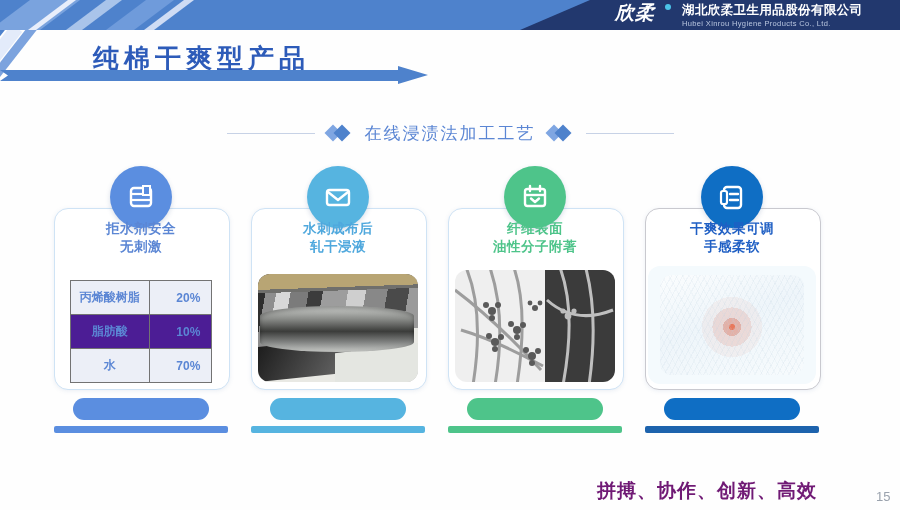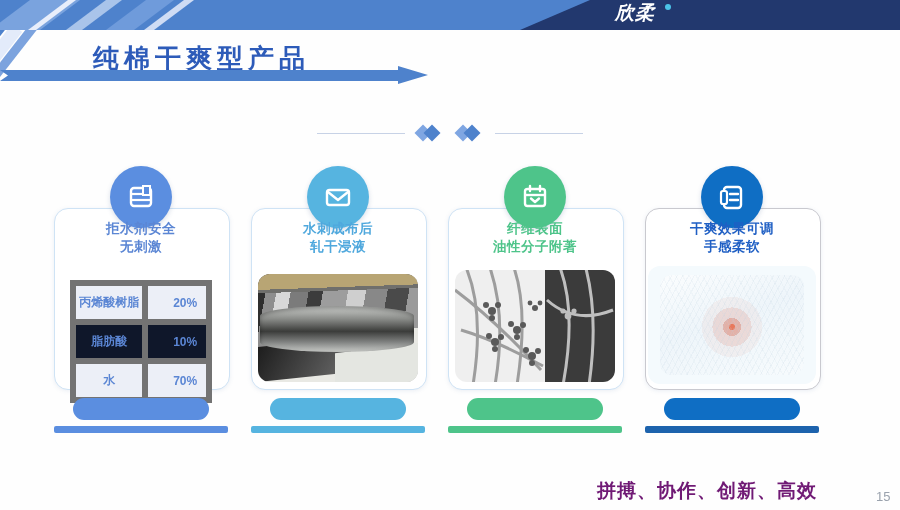--- a/index.html
+++ b/index.html
@@ -67,25 +67,25 @@
        border:1px solid #cfe3f5;border-radius:14px;box-shadow:0 1px 4px rgba(90,120,170,.12);}
   .c4 .card-body{border-color:#c9c9cf;}
   .icon-circle{position:absolute;left:67px;top:8px;width:62px;height:62px;border-radius:50%;
        display:flex;align-items:center;justify-content:center;box-shadow:0 2px 5px rgba(60,90,140,.20);}
   .icon-circle svg{display:block;}
   .card-head{position:absolute;left:11px;top:62px;width:174px;text-align:center;font-size:13.5px;font-weight:700;line-height:18px;letter-spacing:.5px;}
 
   
   .ptable{position:absolute;left:27px;top:122px;width:142px;border-collapse:collapse;}
   .ptable td{font-size:12px;color:#5b86d4;font-weight:700;text-align:center;height:33px;
-       border:6px solid #737373;padding:0;}
+       border:1px solid #737373;padding:0;}
   .ptable td.name{width:92px;}
   .ptable td.val{width:50px;padding-left:16px;}
   .ptable tr.odd td{background:#eceff7;}
-  .ptable tr.even td{background:#0f172a;}
+  .ptable tr.even td{background:#4c1d95;}
 
   
   .photo{position:absolute;left:18px;top:116px;width:160px;height:108px;border-radius:12px;overflow:hidden;}
   .c3 .photo{left:18px;top:112px;width:160px;height:112px;}
   .c4 .photo{left:14px;top:108px;width:168px;height:118px;background:#f4fafd;display:flex;align-items:center;justify-content:center;}
 
   
   .ph-roller{position:absolute;inset:0;background:
      linear-gradient(178deg,#b8a574 0 14%,#6f6f6c 14% 17%,transparent 17%),
      linear-gradient(170deg,rgba(255,255,255,0) 60%,#e9e9e4 60%),
@@ -130,20 +130,24 @@
     <div class="banner-white1"></div>
     <div class="banner-light2"></div>
     <div class="banner-light3"></div>
     <div class="banner-white2"></div>
 
     <div class="logo-wrap">
       <div class="logo-mark">
         <span class="ch">欣柔</span>
         <span class="leafdot"></span>
       </div>
+      <div class="logo-text">
+        <div class="logo-cn">湖北欣柔卫生用品股份有限公司</div>
+        <div class="logo-en">Hubei Xinrou Hygiene Products Co., Ltd.</div>
+      </div>
     </div>
   </div>
 
   <div class="deco">
 
     <div class="d d4"></div>
     <div class="d d5"></div>
     <div class="d d6"></div>
   </div>
 
@@ -152,20 +156,21 @@
     <div class="shaft"></div>
     <div class="head"></div>
   </div>
 
   <div class="subband">
     <div class="rule"></div>
     <div class="dia">
         <i class="a"></i>
         <i class="b"></i>
       </div>
+    <div class="subtitle">在线浸渍法加工工艺</div>
     <div class="dia">
         <i class="a"></i>
         <i class="b"></i>
       </div>
     <div class="rule"></div>
   </div>
 
   <div class="cards">
 
     <div class="card c1" style="left:43px">

